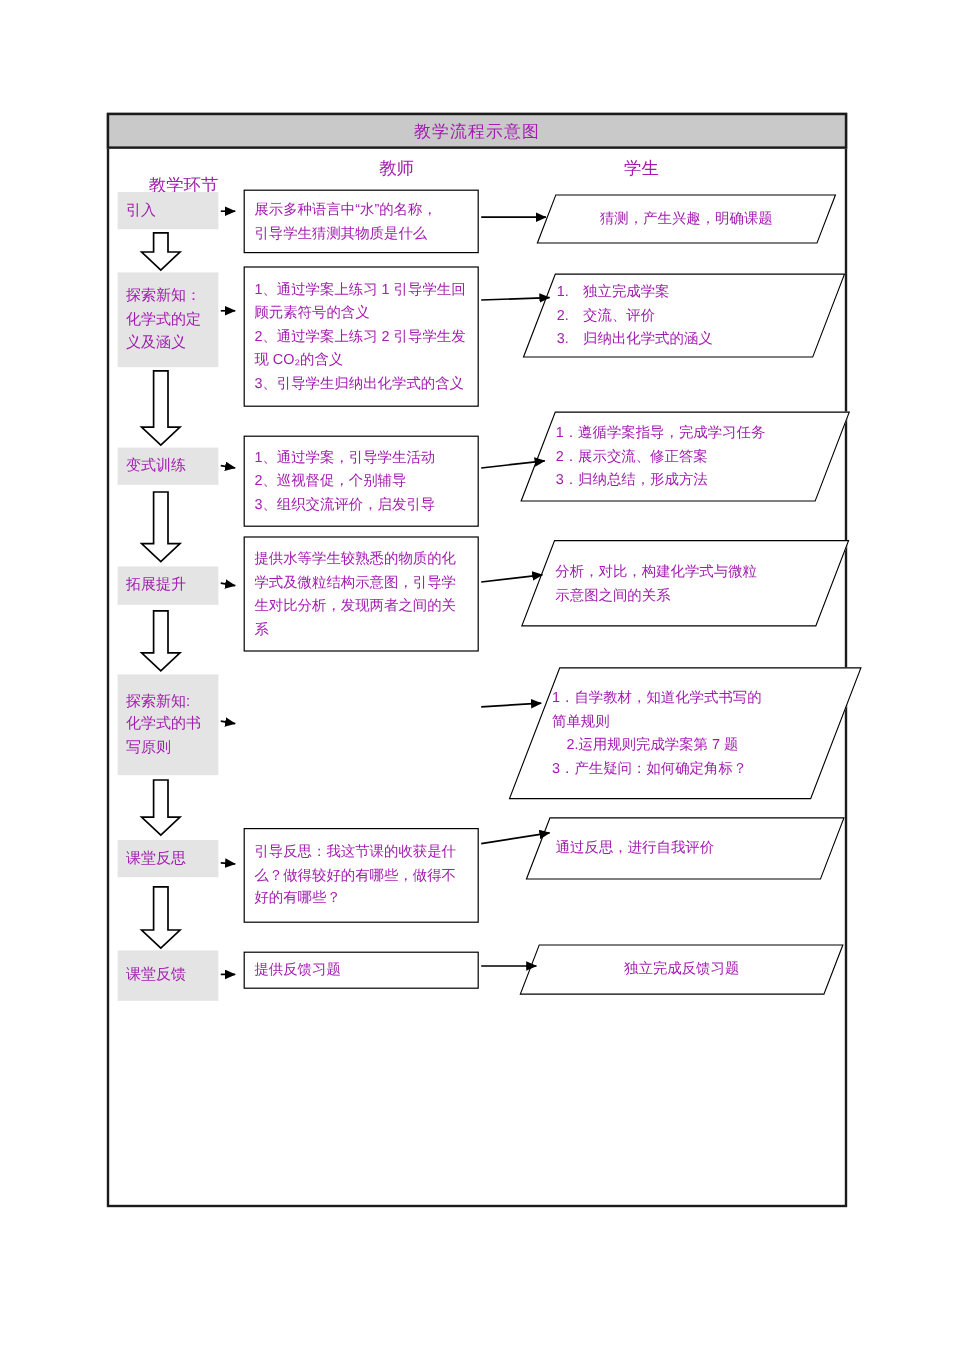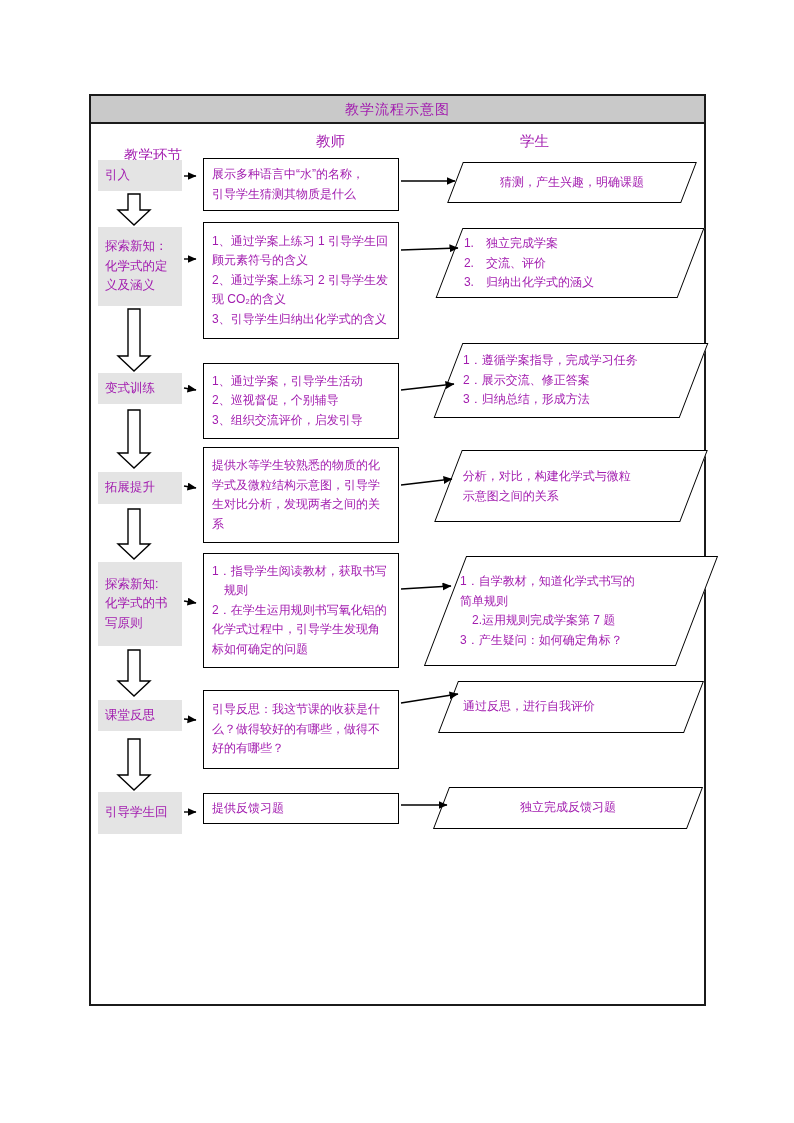--- a/index.html
+++ b/index.html
@@ -99,21 +99,21 @@
     </div>
   <div class="stage s5">
       <span>探索新知:
 化学式的书
 写原则</span>
     </div>
   <div class="stage s6">
       <span>课堂反思</span>
     </div>
   <div class="stage s7">
-      <span>引导学生回</span>
+      <span>课堂反馈</span>
     </div>
 
   <div class="tbox t1">
       <span>展示多种语言中“水”的名称，
 引导学生猜测其物质是什么</span>
     </div>
   <div class="tbox t2">
       <span>1、通过学案上练习 1 引导学生回
 顾元素符号的含义
 2、通过学案上练习 2 引导学生发
@@ -123,27 +123,20 @@
   <div class="tbox t3">
       <span>1、通过学案，引导学生活动
 2、巡视督促，个别辅导
 3、组织交流评价，启发引导</span>
     </div>
   <div class="tbox t4">
       <span>提供水等学生较熟悉的物质的化
 学式及微粒结构示意图，引导学
 生对比分析，发现两者之间的关
 系</span>
-    </div>
-  <div class="tbox t5">
-      <span>1．指导学生阅读教材，获取书写
-　规则
-2．在学生运用规则书写氧化铝的
-化学式过程中，引导学生发现角
-标如何确定的问题</span>
     </div>
   <div class="tbox t6">
       <span>引导反思：我这节课的收获是什
 么？做得较好的有哪些，做得不
 好的有哪些？</span>
     </div>
   <div class="tbox t7">
       <span>提供反馈习题</span>
     </div>
 

